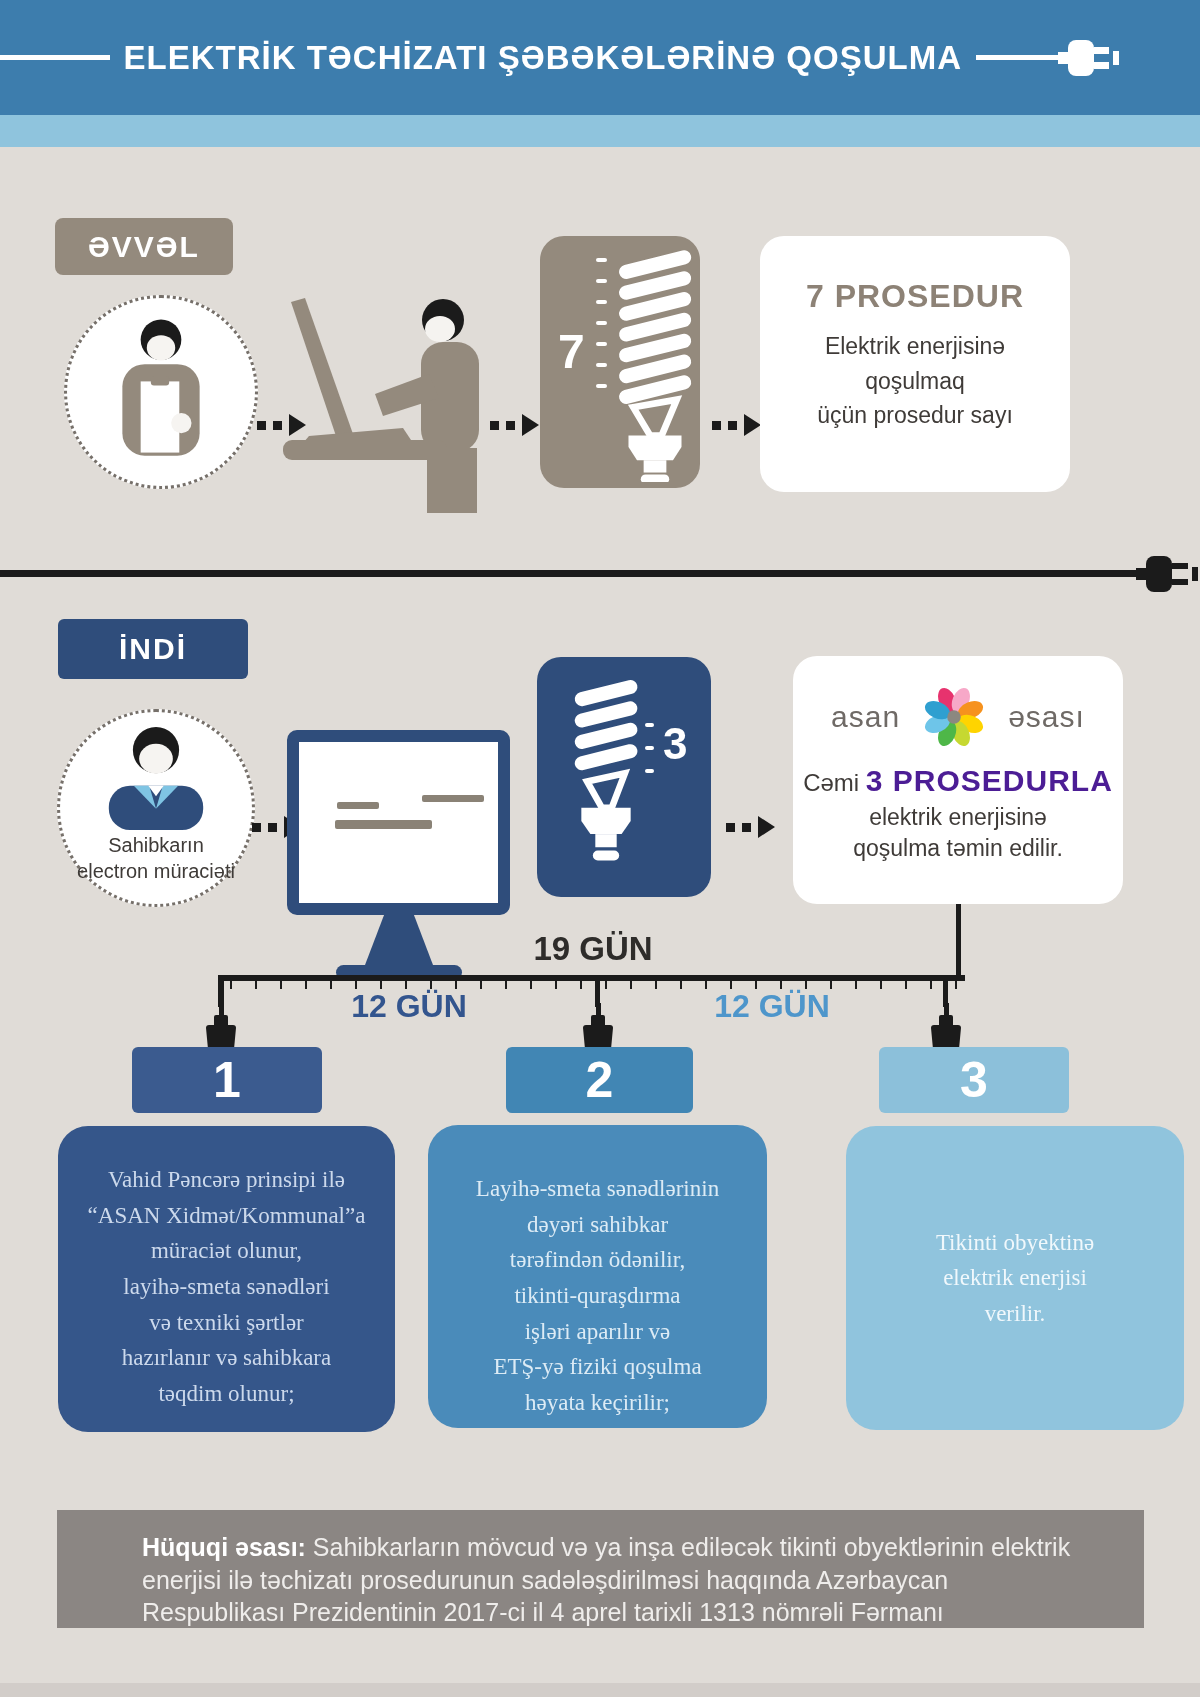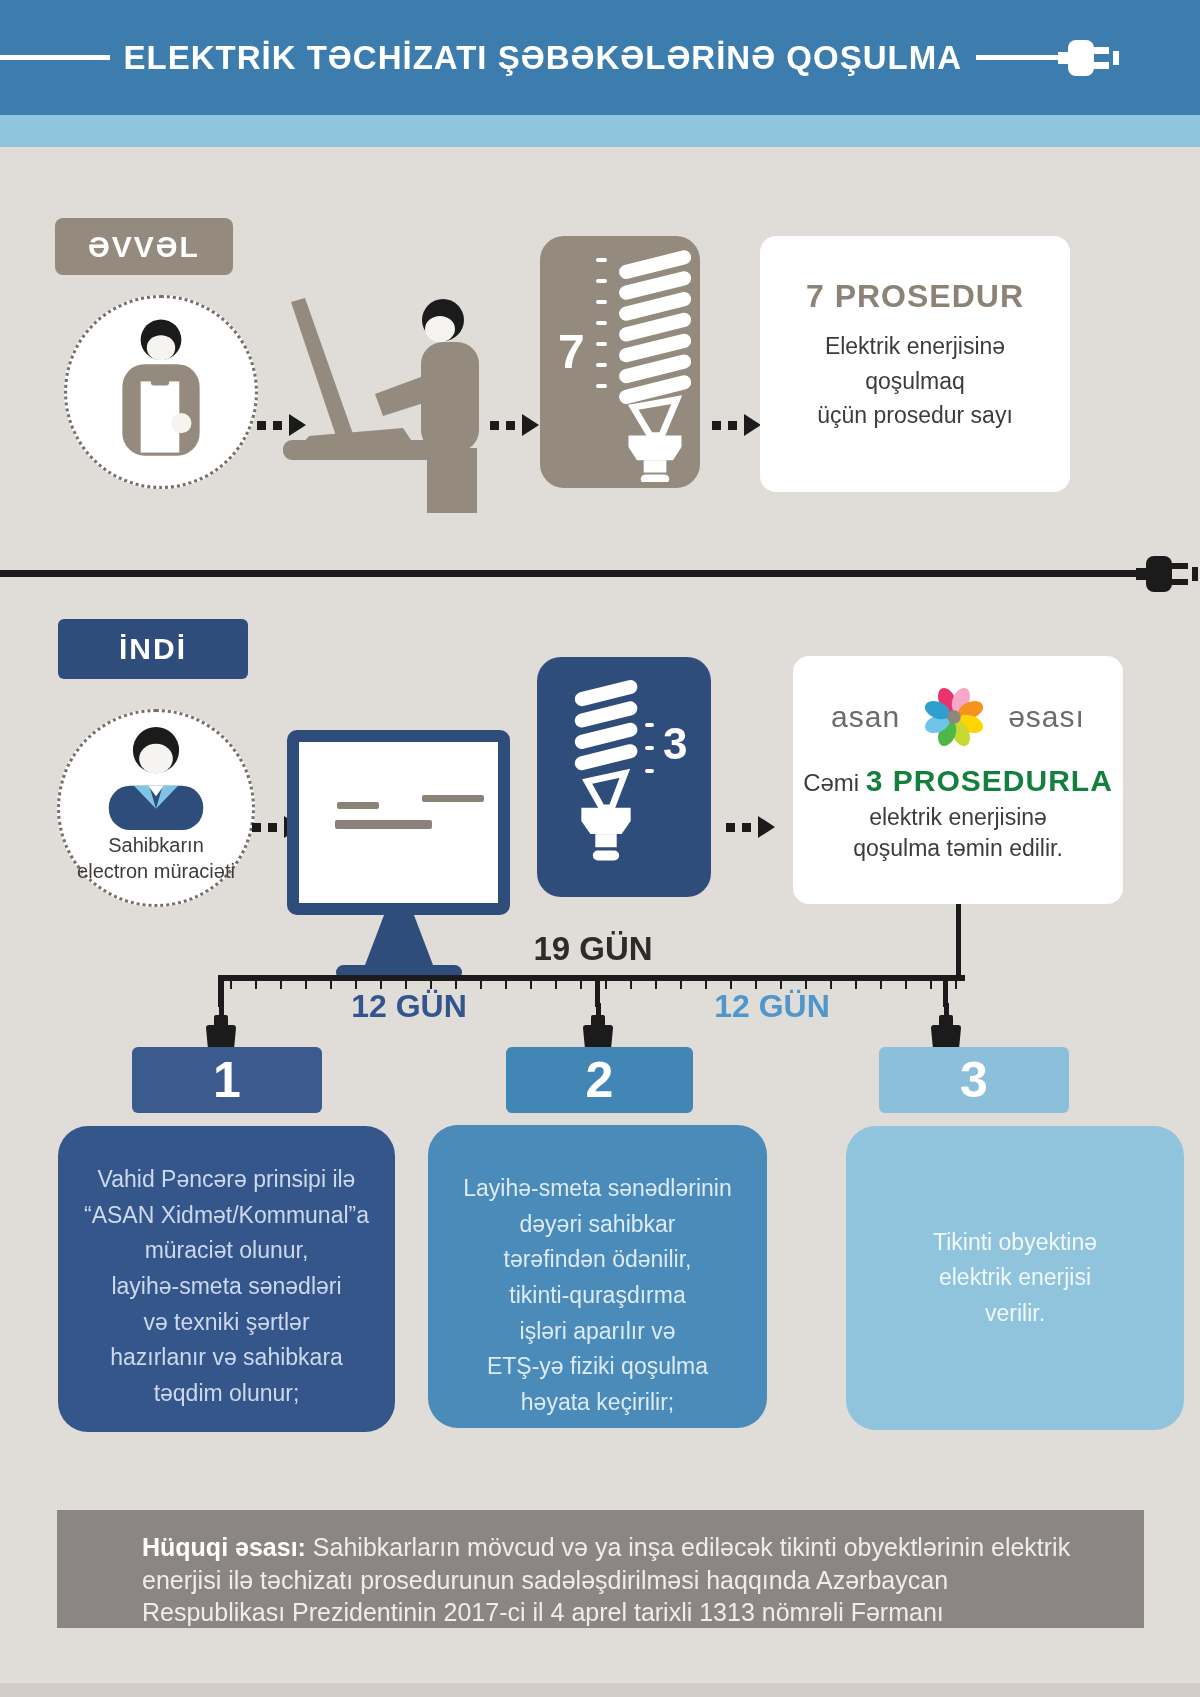--- a/index.html
+++ b/index.html
@@ -34,50 +34,50 @@
                   border-top:11px solid transparent;border-bottom:11px solid transparent;}
 
   
   .bulb-card1{left:540px;top:236px;width:160px;height:252px;background:#948a7d;border-radius:24px;}
   .bulb-card2{left:537px;top:657px;width:174px;height:240px;background:#2f4d7b;border-radius:24px;}
   .bignum{position:absolute;color:#fff;font-weight:bold;}
   .ticks{position:absolute;display:flex;flex-direction:column;}
   .ticks i{display:block;width:11px;height:4px;background:#ffffff;border-radius:2px;}
 
   
-  .wcard{background:#ffffff;border-radius:16px;text-align:center;}
+  .wcard{background:#ffffff;border-radius:24px;text-align:center;}
   .wcard1{left:760px;top:236px;width:310px;height:256px;}
   .wcard1 h2{margin:42px 0 14px 0;font-size:32px;color:#8d8276;letter-spacing:1px;}
   .wcard1 p{margin:0;font-size:23px;color:#3f3b38;line-height:1.5;white-space:pre-line;}
   .wcard2{left:793px;top:656px;width:330px;height:248px;}
   .logo-row{display:flex;align-items:center;justify-content:center;gap:23px;margin-top:30px;}
   .logo-word{font-size:30px;color:#6f6a66;letter-spacing:1px;}
   .wcard2 .line1{margin-top:16px;font-size:24px;color:#3f3b38;}
-  .wcard2 .line1 b{font-size:30px;color:#15803d;letter-spacing:1px;}
+  .wcard2 .line1 b{font-size:30px;color:#4c1d95;letter-spacing:1px;}
   .wcard2 .line2{margin-top:4px;font-size:23px;color:#3f3b38;line-height:1.35;white-space:pre-line;}
 
   
   .cord{background:#1b1b1b;}
 
   
   .monitor-frame{left:287px;top:730px;width:199px;height:161px;background:#ffffff;
                  border:12px solid #2f4d7b;border-radius:10px;}
   .mbar{position:absolute;background:#8a8276;border-radius:2px;}
   .monitor-stand{left:365px;top:915px;width:68px;height:50px;background:#2f4d7b;
                  clip-path:polygon(28% 0,72% 0,100% 100%,0 100%);}
   .monitor-base{left:336px;top:965px;width:126px;height:15px;background:#2f4d7b;border-radius:8px;}
 
   
   .t-label{font-weight:bold;white-space:nowrap;}
   .tickbar{left:218px;top:975px;width:747px;height:6px;background:#1b1b1b;}
   .tickmarks{left:230px;top:981px;width:730px;height:8px;
              background:repeating-linear-gradient(90deg,#1b1b1b 0 2px,transparent 2px 25px);}
   .numbox{border-radius:6px;display:flex;align-items:center;justify-content:center;
           color:#fff;font-size:50px;font-weight:bold;}
-  .stepbox{border-radius:30px;text-align:center;white-space:pre-line;font-size:23px;line-height:1.55;}
+  .stepbox{border-radius:30px;text-align:center;white-space:pre-line;font-size:23px;line-height:1.55;font-family:Liberation Serif, serif;}
   .step1{left:58px;top:1126px;width:337px;height:306px;background:#35568a;color:#ccd9ec;padding-top:36px;box-sizing:border-box;}
   .step2{left:428px;top:1125px;width:339px;height:303px;background:#4a8bba;color:#dcebf5;padding-top:46px;box-sizing:border-box;}
   .step3{left:802px;top:1126px;width:338px;height:304px;background:#90c4dd;color:#f0f8fc;
          display:flex;align-items:center;justify-content:center;margin-left:44px;}
 
   
   .footer{left:57px;top:1510px;width:1087px;height:118px;background:#8b8683;box-sizing:border-box;
           padding:21px 70px 0 85px;color:#efedeb;font-size:25px;line-height:1.3;}
   .footer b{color:#ffffff;}
   .bottom-strip{left:0;top:1683px;width:1200px;height:14px;background:#d2cdc9;}

